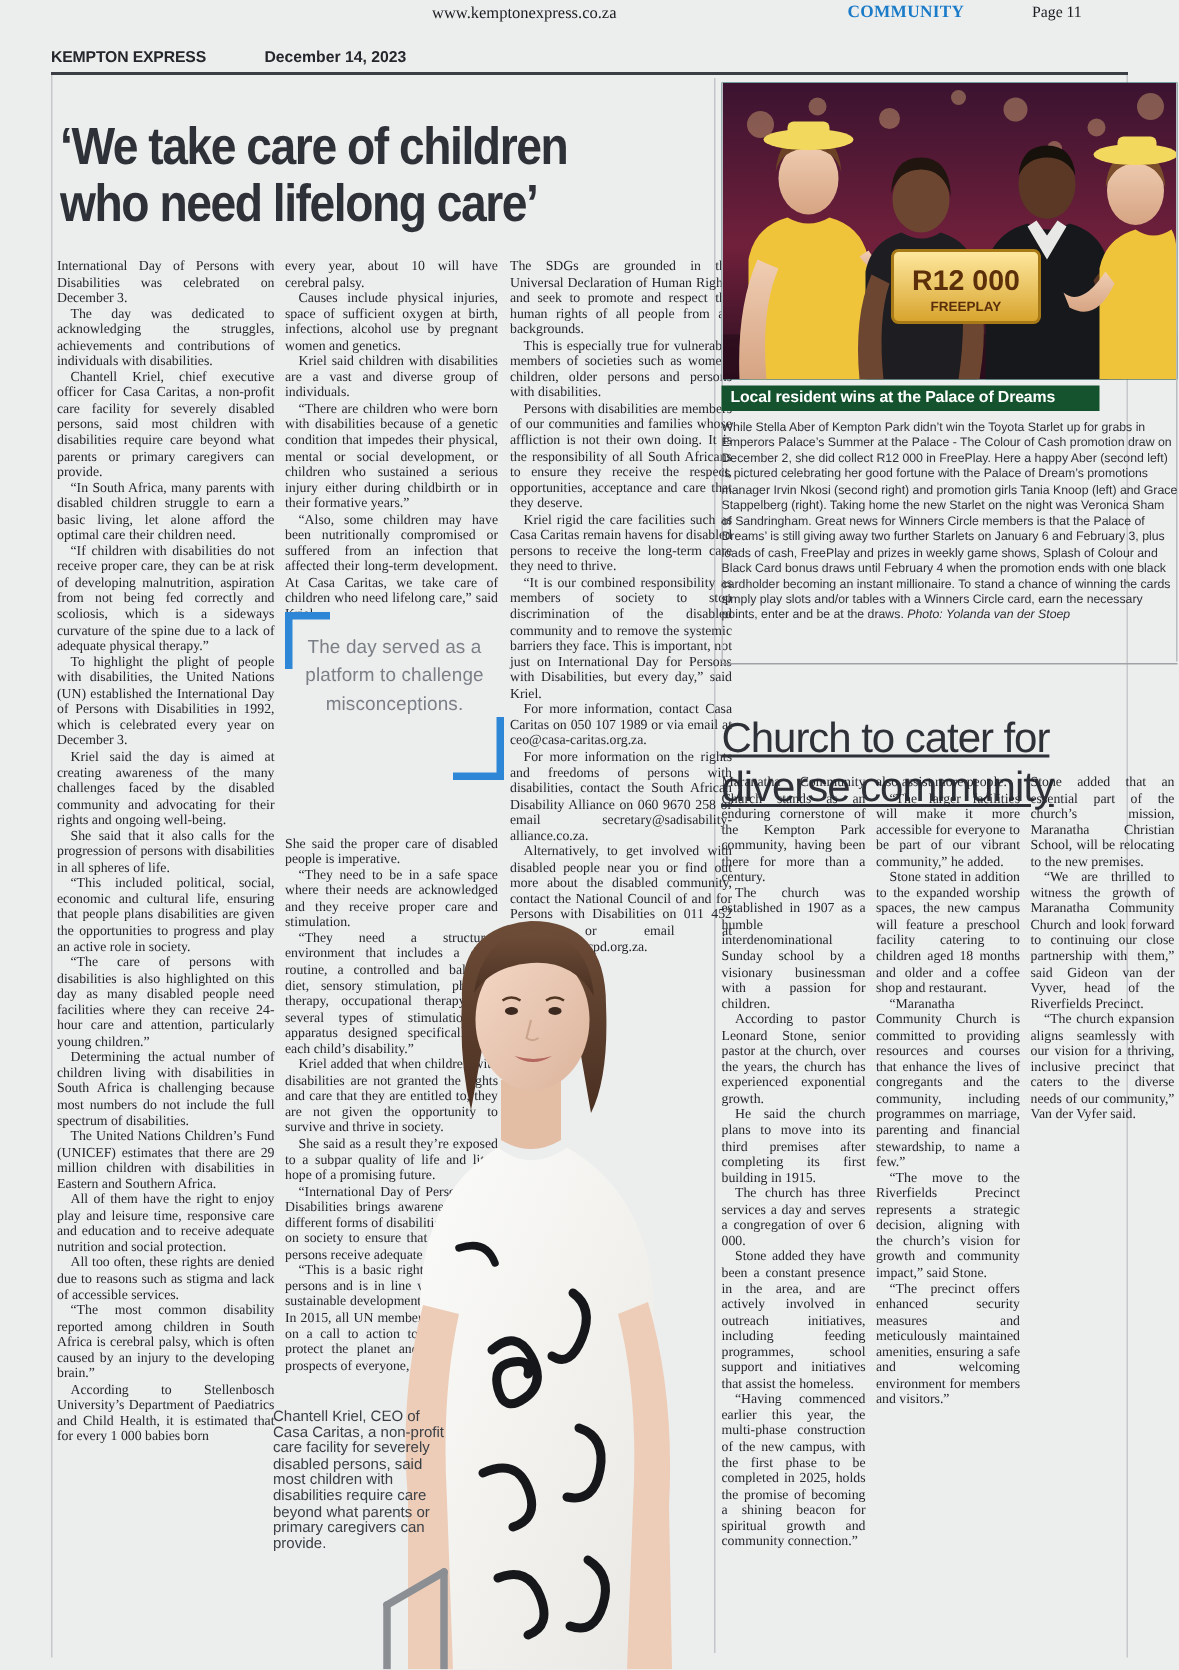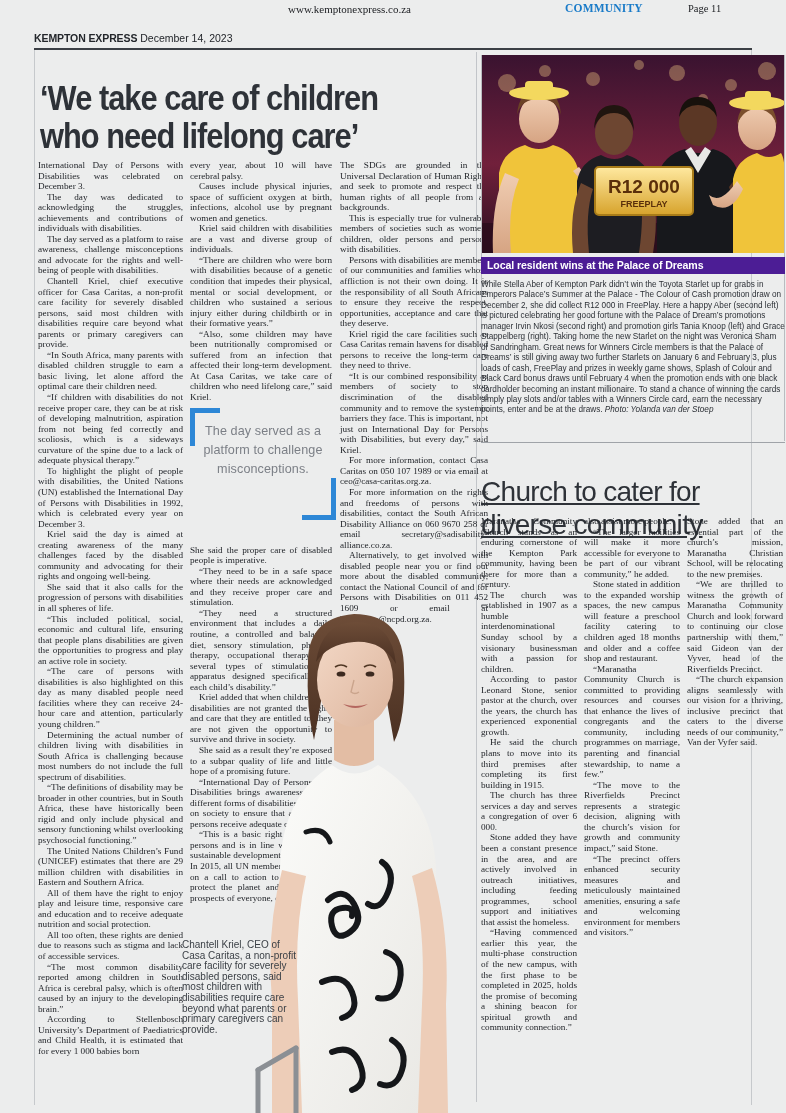--- a/index.html
+++ b/index.html
@@ -14,21 +14,21 @@
 
   
   .masthead{
     position:absolute;left:34px;top:27px;width:718px;height:22px;
     display:flex;align-items:center;
     font-family:"Liberation Sans", sans-serif;
     font-size:10.5px;color:#23262b;
   }
   .mh-left{white-space:nowrap;}
   .mh-left .paper{font-weight:700;letter-spacing:-0.1px;}
-  .mh-left .date{font-weight:400;}
+  .mh-left .date{font-weight:700;padding-left:36px;}
   .mh-url{position:absolute;left:288px;top:3px;font-size:11px;}
   .mh-section{position:absolute;left:565px;top:2px;font-size:11.5px;font-weight:700;color:#1a7bc8;letter-spacing:0.2px;}
   .mh-page{position:absolute;left:688px;top:3px;font-size:10.5px;}
   .rule{
     position:absolute;left:34px;top:48px;width:718px;height:2px;background:#3b3f45;
   }
 
   
   .headline-1{
     position:absolute;left:40px;top:56px;width:430px;
@@ -38,21 +38,21 @@
     line-height:38px;
     letter-spacing:-1.1px;
     color:#2e3238;
     transform:scaleX(0.88);
     transform-origin:left top;
   }
 
   .colwrap{position:absolute;left:38px;top:160px;width:434px;}
 
   .col{
-    position:absolute;top:0;
+    position:absolute;top:12px;
     font-size:9.2px;
     line-height:10.55px;
     text-align:justify;
     color:#23262b;
     -webkit-hyphens:none;hyphens:none;
   }
   .col p{margin:0;text-indent:9px;}
   .col p.first{text-indent:0;}
   .c1{left:0px;width:145px;}
   .c2{left:152px;width:142px;}
@@ -88,22 +88,22 @@
     position:absolute;left:236px;top:600px;width:244px;height:513px;
     overflow:hidden;
   }
 
   
   .photo-box{
     position:absolute;left:481px;top:55px;width:304px;height:198px;
     overflow:hidden;background:#0f766e;
   }
   .photo-title{
-    position:absolute;left:481px;top:257px;width:304px;height:17px;
-    background:#4c1d95;color:#fff;
+    position:absolute;left:481px;top:257px;width:252px;height:17px;
+    background:#14532d;color:#fff;
     font-family:"Liberation Sans", sans-serif;
     font-size:10.6px;font-weight:600;
     line-height:17px;padding-left:6px;box-sizing:border-box;
     letter-spacing:-0.1px;
   }
   .photo-caption{
     position:absolute;left:481px;top:280px;width:304px;
     font-family:"Liberation Sans", sans-serif;
     font-size:8.2px;line-height:10.45px;color:#2c3036;
     text-align:left;
@@ -155,31 +155,29 @@
   <div class="edge-l"></div>
   <div class="edge-r"></div>
   <div class="divider-v"></div>
 
   <h1 class="headline-1">‘We take care of children who need lifelong care’</h1>
 
   <div class="colwrap">
     <div class="col c1" id="c1">
         <p class="first">International Day of Persons with Disabilities was celebrated on December 3.</p>
         <p>The day was dedicated to acknowledging the struggles, achievements and contributions of individuals with disabilities.</p>
-        <p>The day served as a platform to raise awareness, challenge misconceptions and advocate for the rights and well-being of people with disabilities.</p>
         <p>Chantell Kriel, chief executive officer for Casa Caritas, a non-profit care facility for severely disabled persons, said most children with disabilities require care beyond what parents or primary caregivers can provide.</p>
         <p>“In South Africa, many parents with disabled children struggle to earn a basic living, let alone afford the optimal care their children need.</p>
         <p>“If children with disabilities do not receive proper care, they can be at risk of developing malnutrition, aspiration from not being fed correctly and scoliosis, which is a sideways curvature of the spine due to a lack of adequate physical therapy.”</p>
         <p>To highlight the plight of people with disabilities, the United Nations (UN) established the International Day of Persons with Disabilities in 1992, which is celebrated every year on December 3.</p>
         <p>Kriel said the day is aimed at creating awareness of the many challenges faced by the disabled community and advocating for their rights and ongoing well-being.</p>
         <p>She said that it also calls for the progression of persons with disabilities in all spheres of life.</p>
         <p>“This included political, social, economic and cultural life, ensuring that people plans disabilities are given the opportunities to progress and play an active role in society.</p>
         <p>“The care of persons with disabilities is also highlighted on this day as many disabled people need facilities where they can receive 24-hour care and attention, particularly young children.”</p>
         <p>Determining the actual number of children living with disabilities in South Africa is challenging because most numbers do not include the full spectrum of disabilities.</p>
-        <p>“The definitions of disability may be broader in other countries, but in South Africa, these have historically been rigid and only include physical and sensory functioning whilst overlooking psychosocial functioning.”</p>
         <p>The United Nations Children’s Fund (UNICEF) estimates that there are 29 million children with disabilities in Eastern and Southern Africa.</p>
         <p>All of them have the right to enjoy play and leisure time, responsive care and education and to receive adequate nutrition and social protection.</p>
         <p>All too often, these rights are denied due to reasons such as stigma and lack of accessible services.</p>
         <p>“The most common disability reported among children in South Africa is cerebral palsy, which is often caused by an injury to the developing brain.”</p>
         <p>According to Stellenbosch University’s Department of Paediatrics and Child Health, it is estimated that for every 1 000 babies born</p>
       </div>
     <div class="col c2" id="c2">
         <p class="first">every year, about 10 will have cerebral palsy.</p>
         <p>Causes include physical injuries, space of sufficient oxygen at birth, infections, alcohol use by pregnant women and genetics.</p>
         <p>Kriel said children with disabilities are a vast and diverse group of individuals.</p>

